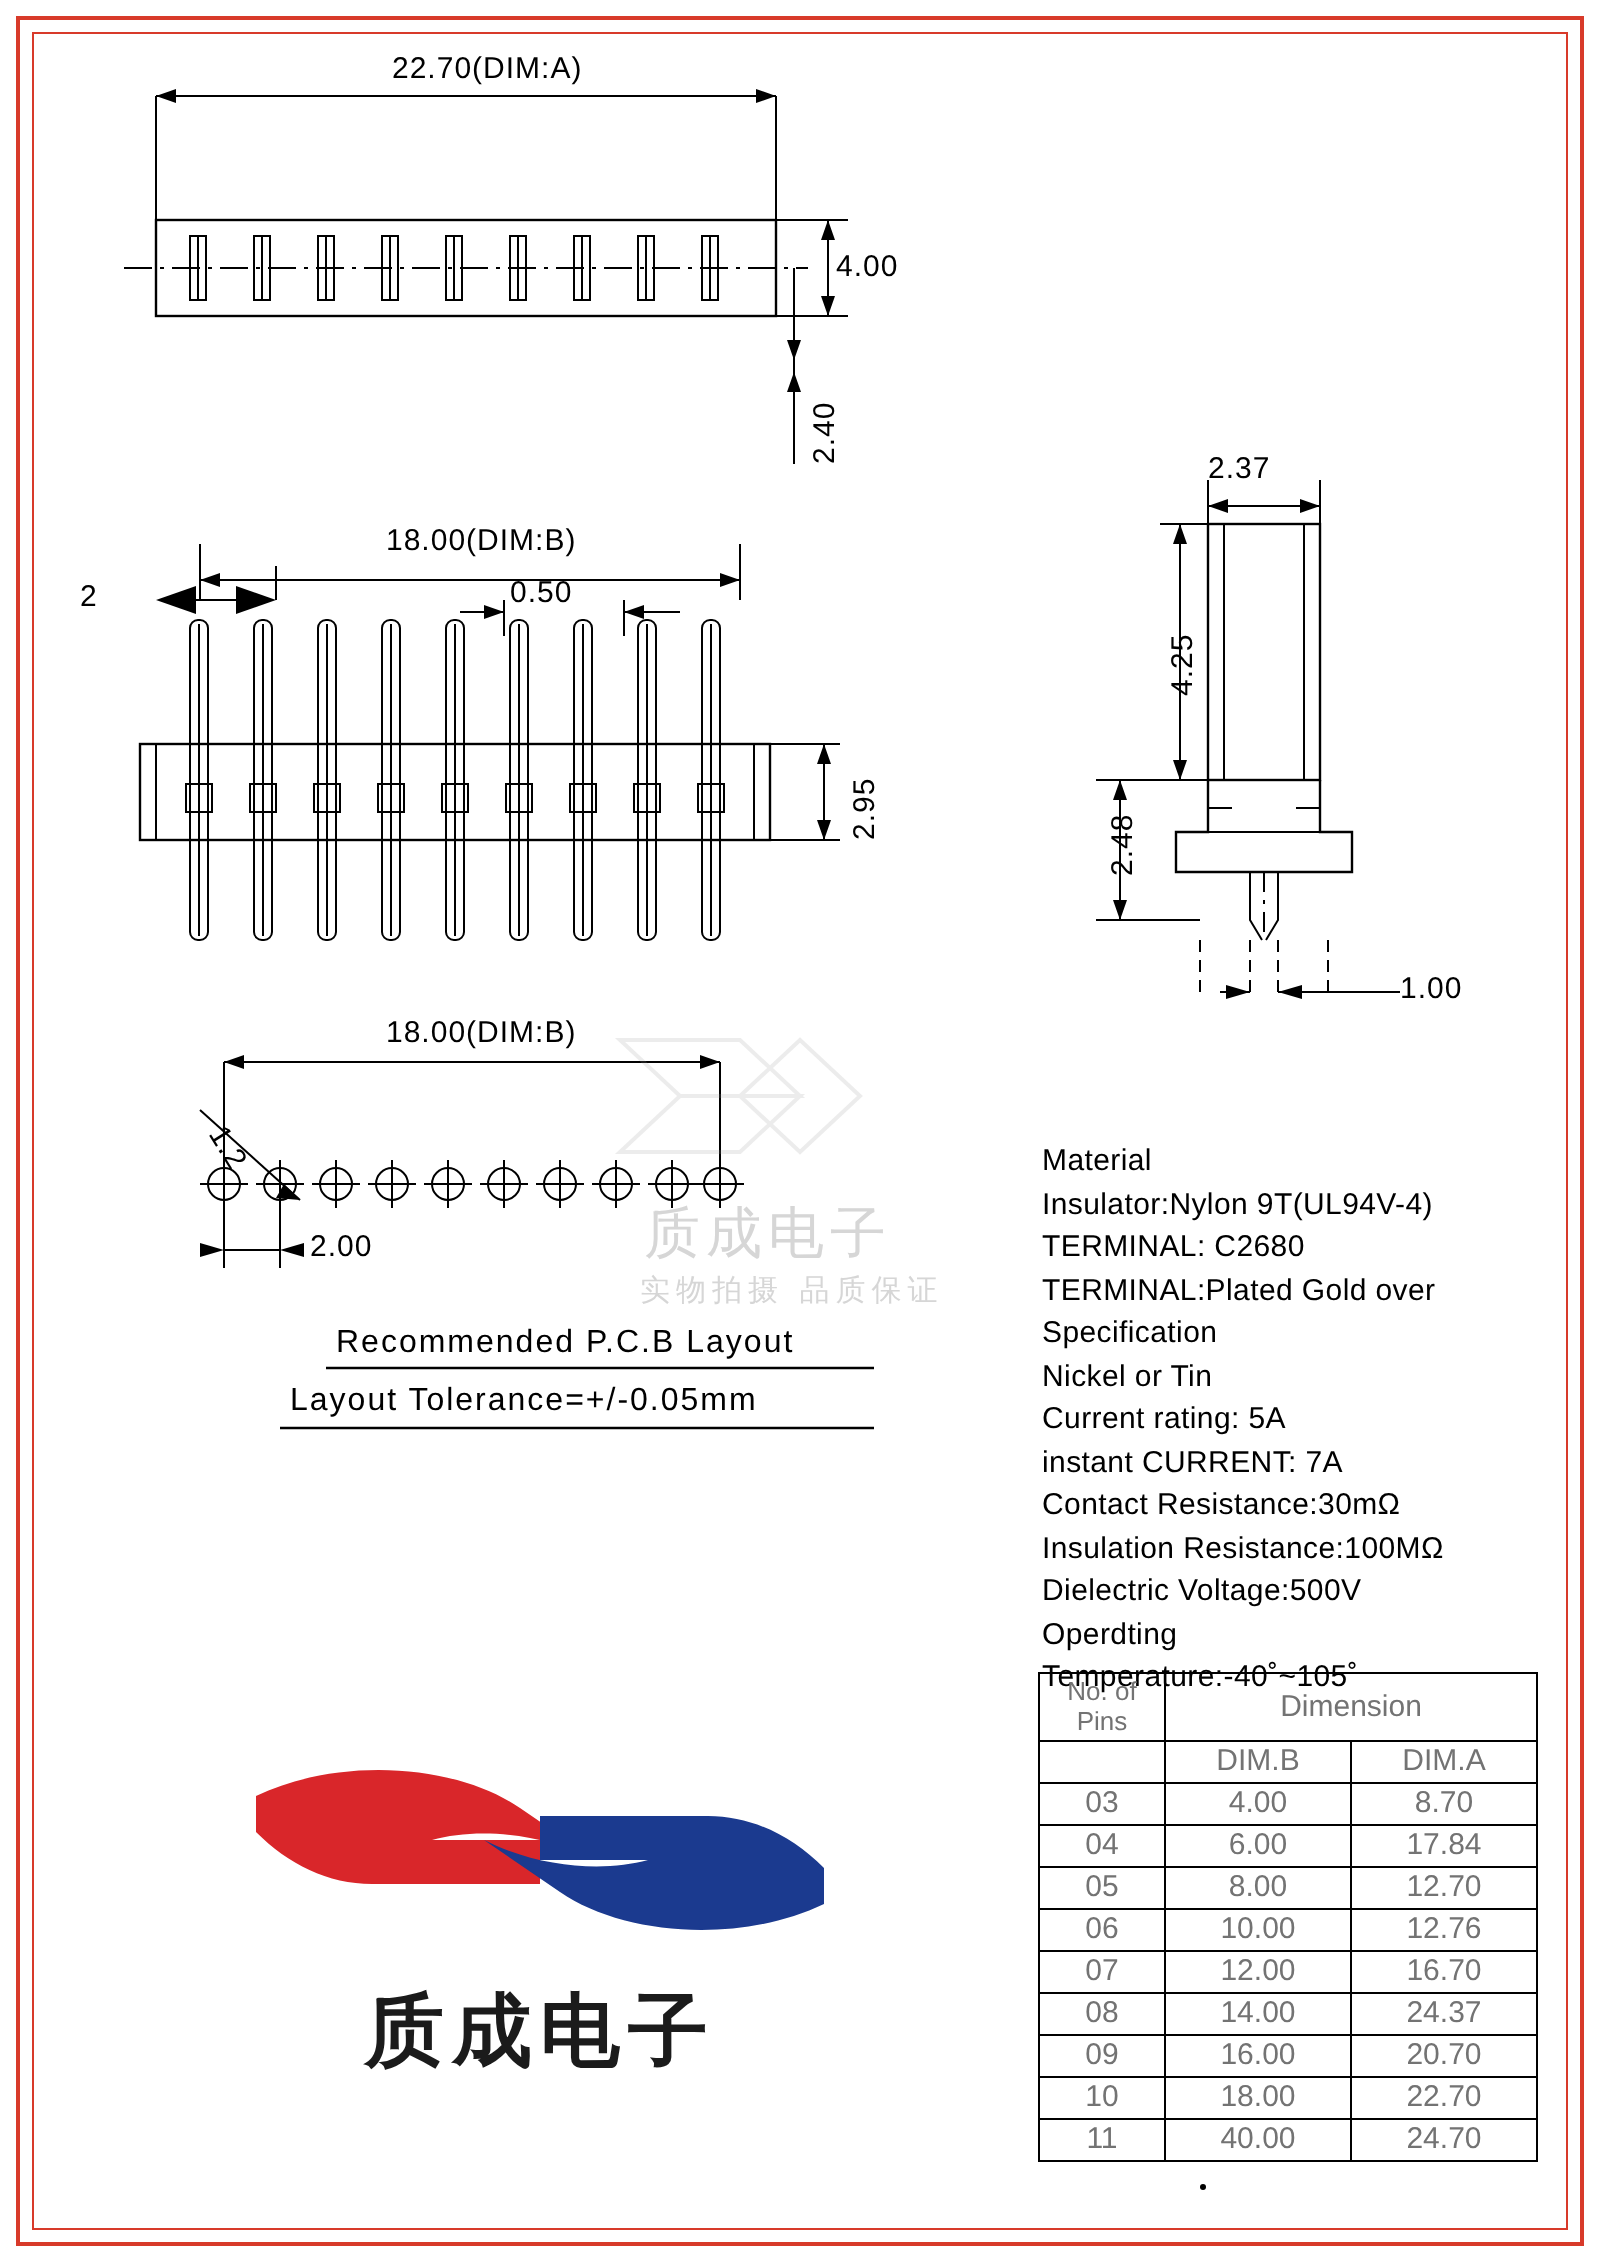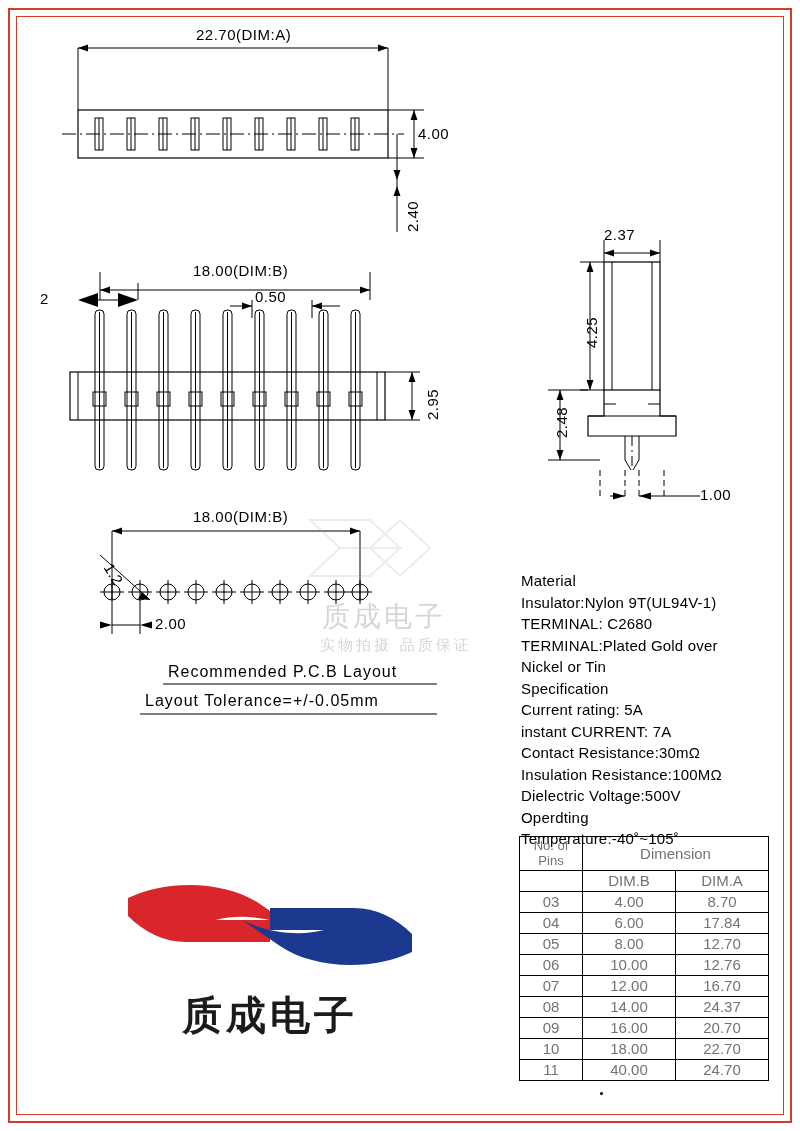--- a/index.html
+++ b/index.html
@@ -260,25 +260,25 @@
   <div class="lbl dim" style="left:115px;top:560px;transform:rotate(58deg);transform-origin:left top;">1.2</div>
   <div class="lbl dim" style="left:155px;top:615px;">2.00</div>
   <div class="rec">Recommended  P.C.B  Layout</div>
   <div class="rec2">Layout  Tolerance=+/-0.05mm</div>
 
   <div class="wm wm-t1">质成电子</div>
   <div class="wm wm-t2">实物拍摄  品质保证</div>
 
   <div class="spec">
     <div>Material</div>
-    <div>Insulator:Nylon  9T(UL94V-1)</div>
+    <div>Insulator:Nylon  9T(UL94V-4)</div>
     <div>TERMINAL:  C2680</div>
     <div>TERMINAL:Plated  Gold  over</div>
+    <div>Specification</div>
     <div>Nickel  or  Tin</div>
-    <div>Specification</div>
     <div>Current  rating:  5A</div>
     <div>instant CURRENT: 7A</div>
     <div>Contact  Resistance:30mΩ</div>
     <div>Insulation  Resistance:100MΩ</div>
     <div>Dielectric  Voltage:500V</div>
     <div>Operdting</div>
     <div>Temperature:-40˚~105˚</div>
   </div>
 
   <table class="dtable">

